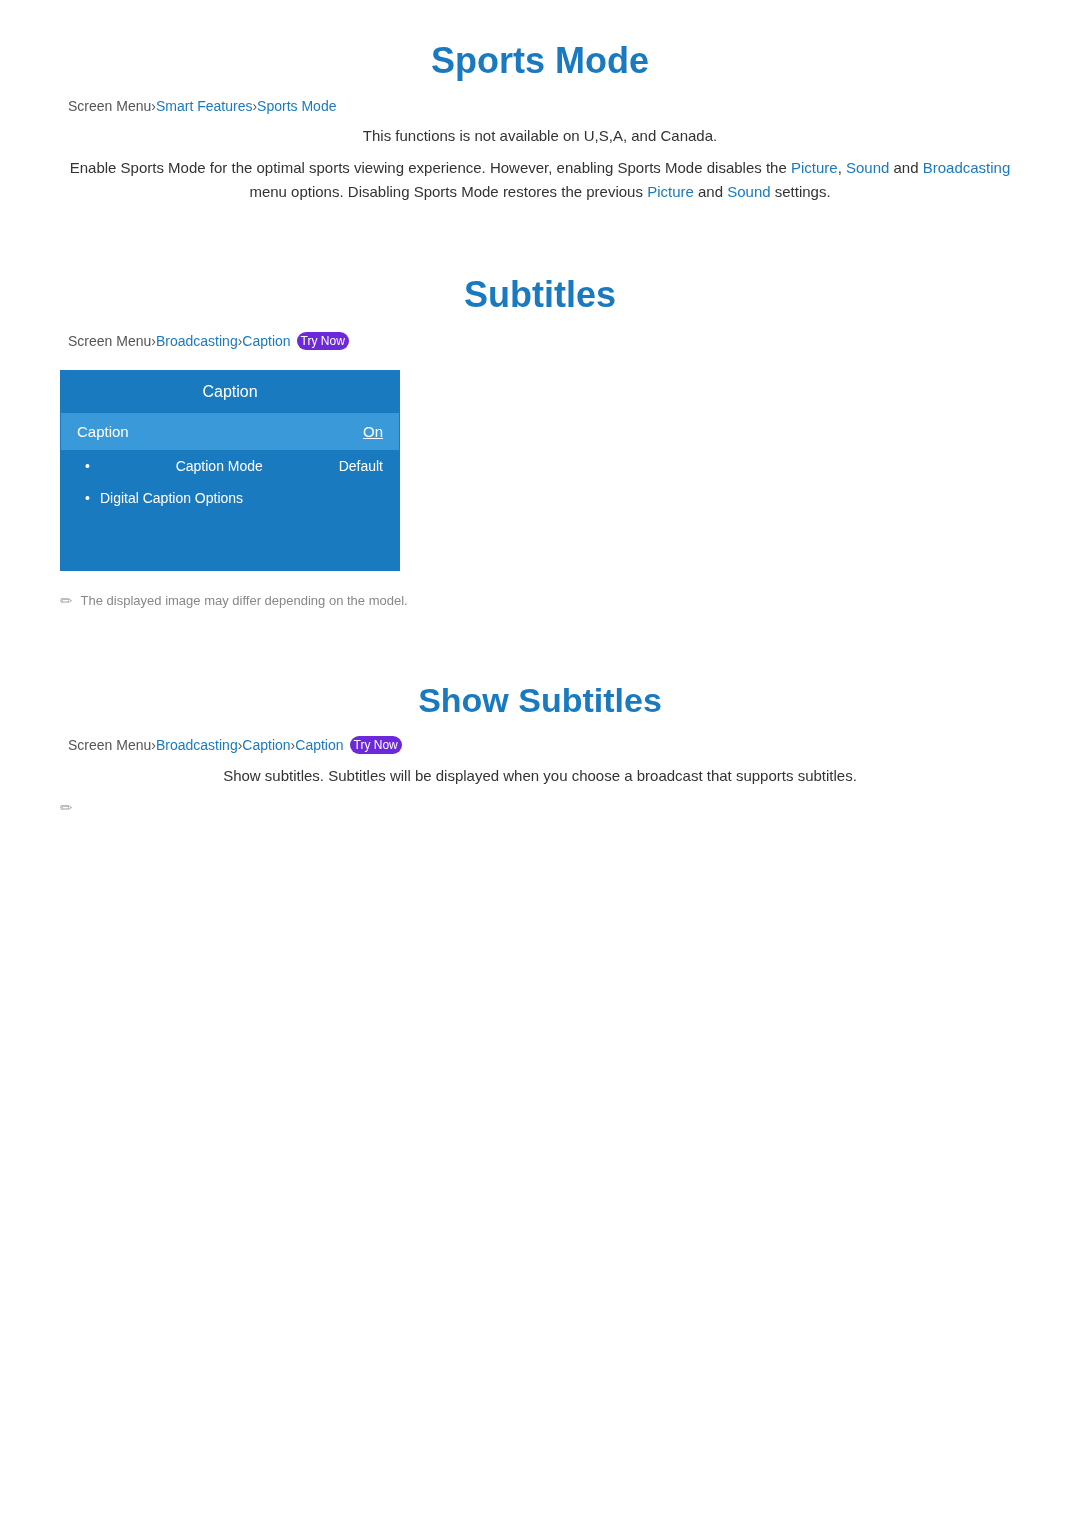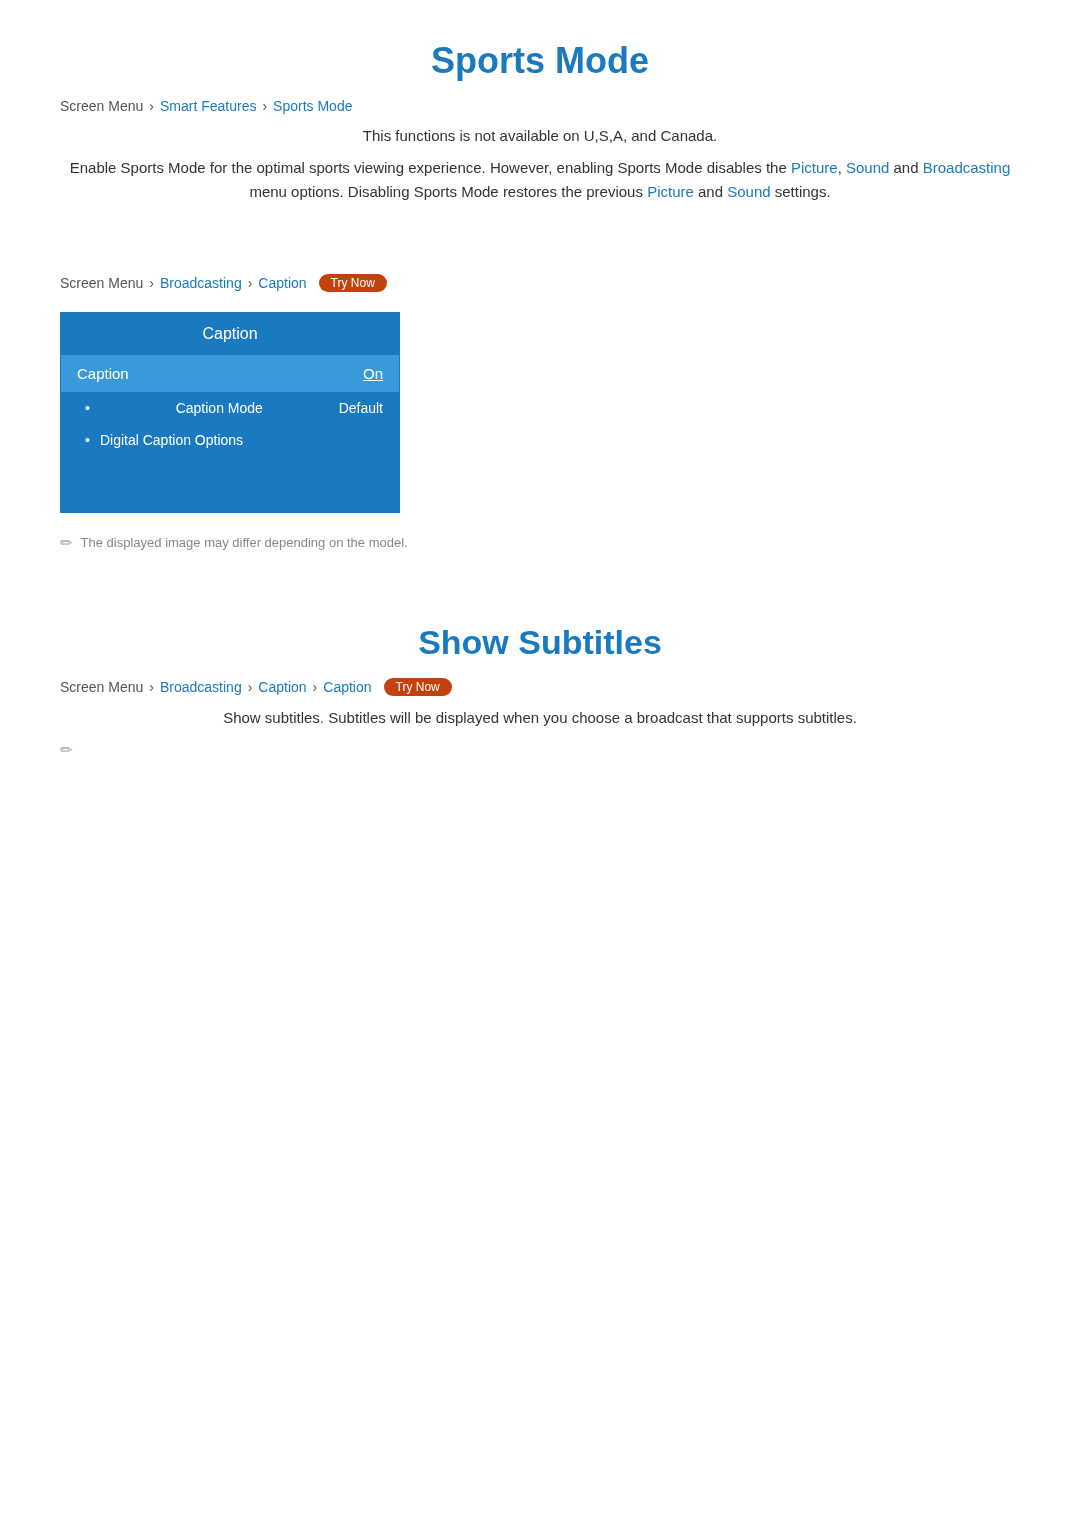--- a/index.html
+++ b/index.html
@@ -29,38 +29,39 @@
       margin-bottom: 16px;
     }
 
     .breadcrumb {
       font-size: 14px;
       color: #555555;
       margin-bottom: 10px;
       display: flex;
       align-items: center;
       flex-wrap: wrap;
-      gap: 6px;
+      gap: 0;
+      margin-left: 8px;
     }
 
     .breadcrumb-link {
       color: #1a7abf;
       text-decoration: none;
     }
 
     .breadcrumb-separator {
       color: #555555;
       font-size: 14px;
     }
 
     .try-now-badge {
-      background-color: #c2410c;
+      background-color: #6d28d9;
       color: #ffffff;
       font-size: 12px;
-      padding: 2px 12px;
+      padding: 2px 4px;
       border-radius: 10px;
       margin-left: 6px;
       font-weight: normal;
     }
 
     .body-text {
       font-size: 15px;
       color: #333333;
       line-height: 1.6;
       margin-bottom: 8px;
@@ -161,20 +162,21 @@
     <a class="inline-link" href="#">Broadcasting</a>
     menu options. Disabling Sports Mode restores the
     previous <a class="inline-link" href="#">Picture</a> and
     <a class="inline-link" href="#">Sound</a> settings.
   </p>
 </div>
 
 <div class="divider"></div>
 
 <div class="section">
+  <h1 class="section-title">Subtitles</h1>
 
   <div class="breadcrumb">
     <span>Screen Menu</span>
     <span class="breadcrumb-separator"> › </span>
     <a class="breadcrumb-link" href="#">Broadcasting</a>
     <span class="breadcrumb-separator"> › </span>
     <a class="breadcrumb-link" href="#">Caption</a>
     <span class="try-now-badge">Try Now</span>
   </div>
 

